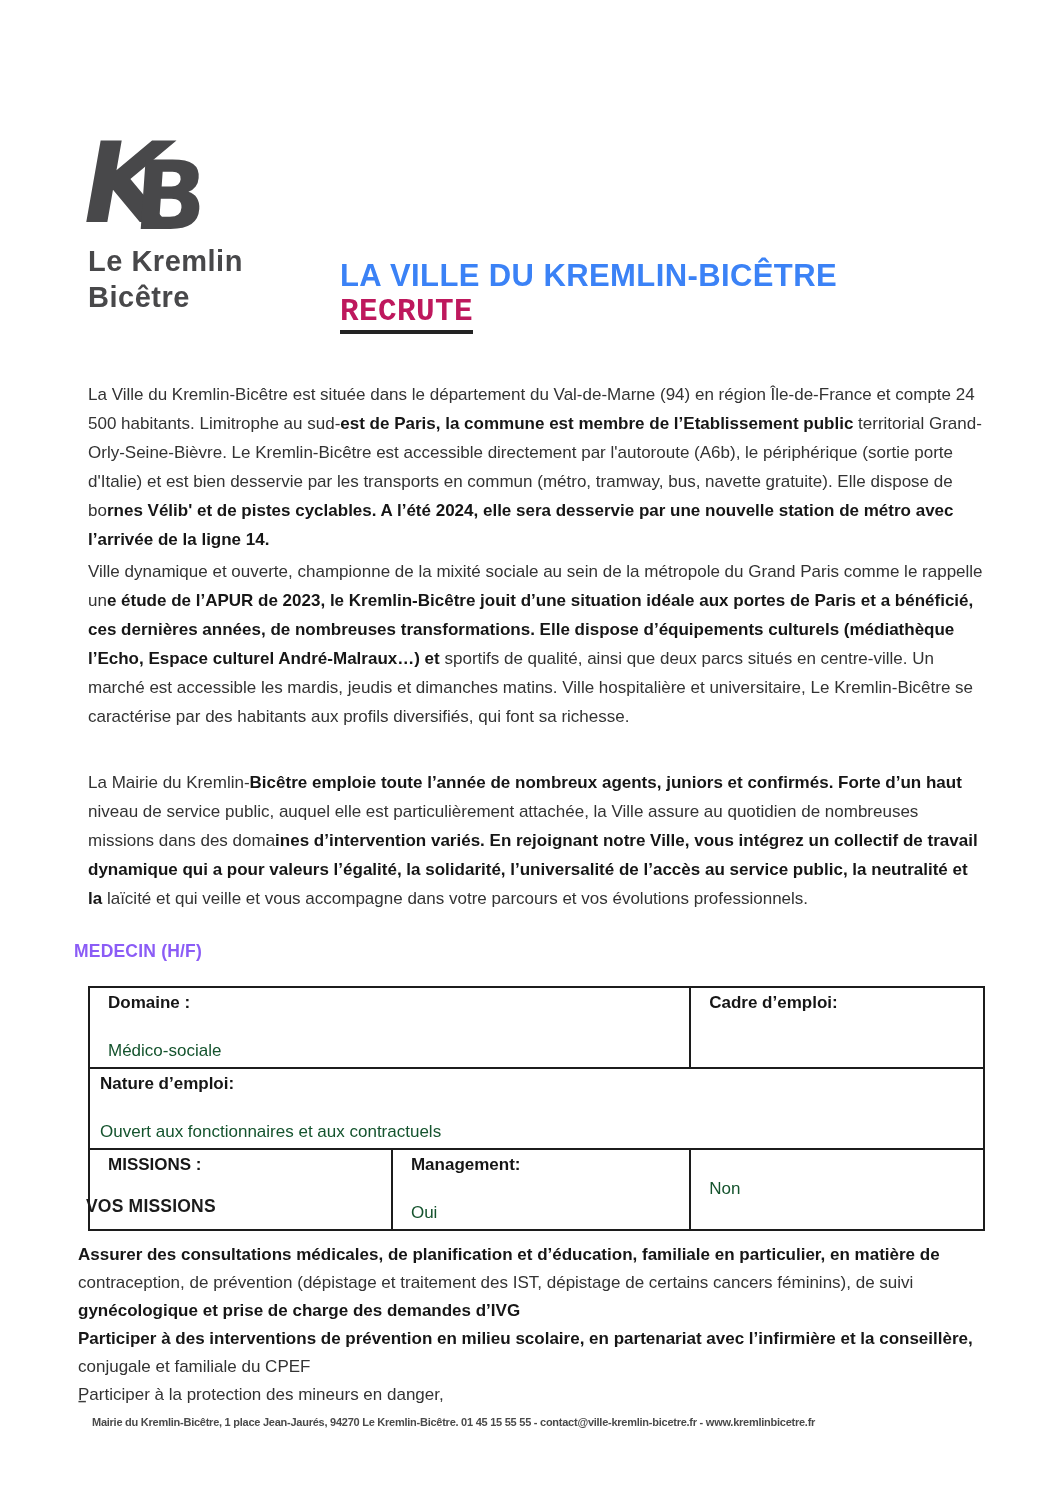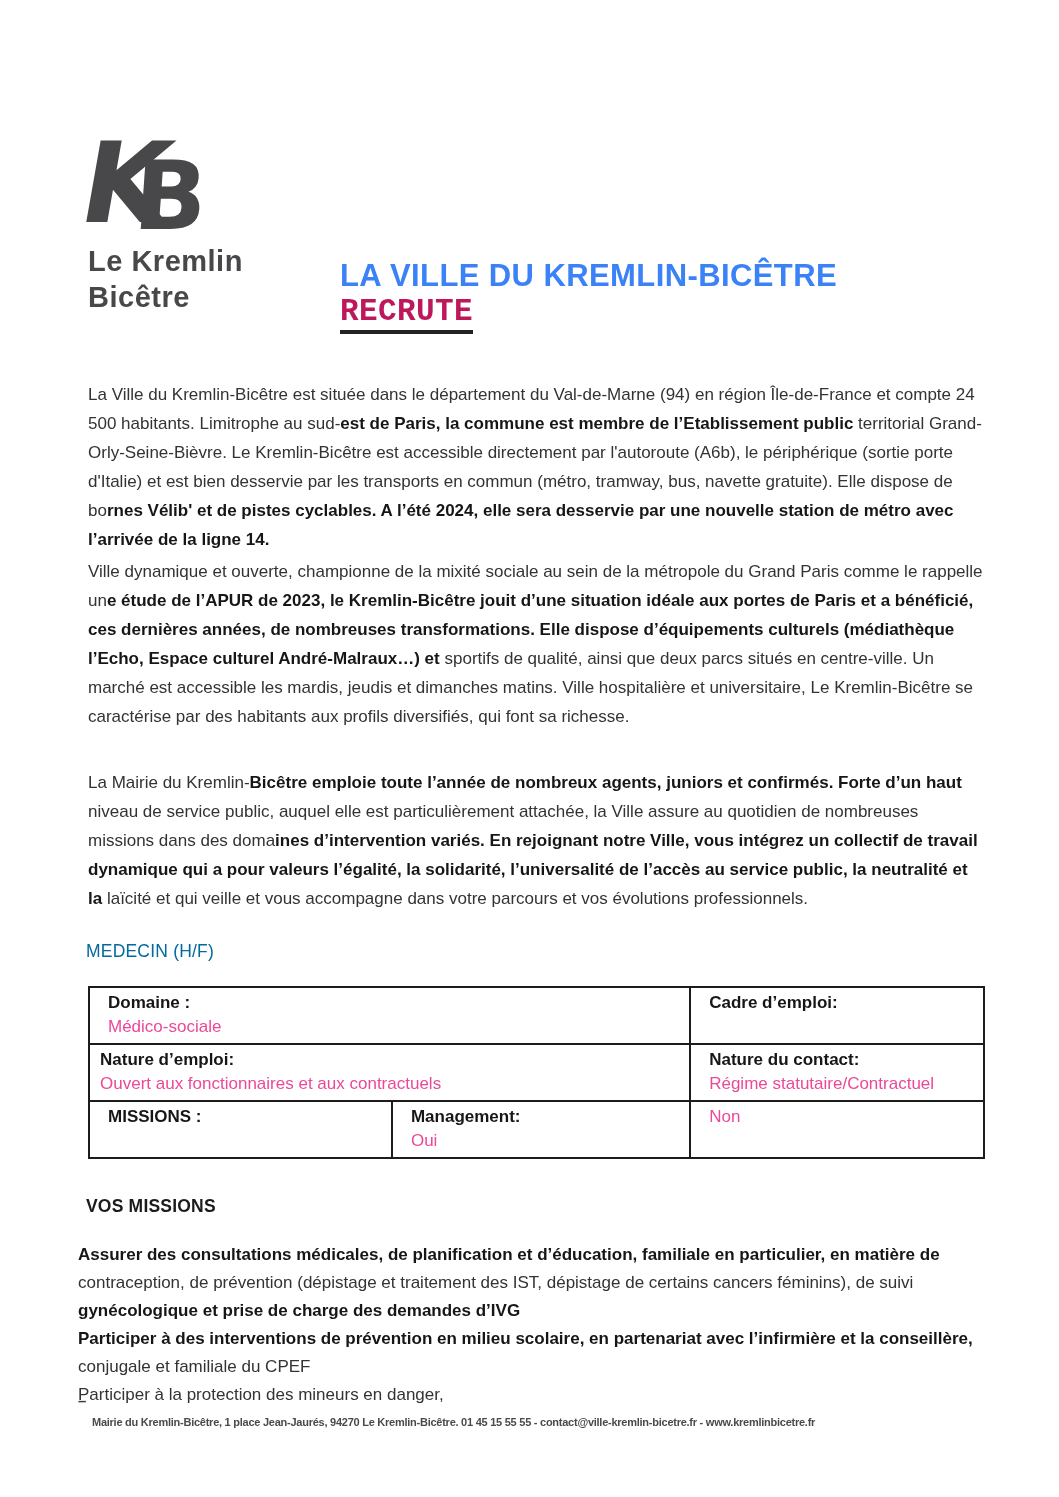--- a/index.html
+++ b/index.html
@@ -24,30 +24,30 @@
   .title-line2 { color:#be185d; display:inline-block; border-bottom:4px solid #232323; padding-bottom:1px;font-family:Liberation Mono, monospace; }
 
   
   .para { position:absolute; left:88px; width:898px; font-size:17px; line-height:29px; color:#333333; }
   .para .bold, .mission-item .bold { font-weight:bold; color:#161616; }
   #p1 { top:380px; }
   #p2 { top:557px; }
   #p3 { top:732px;margin-top:36px; }
 
   
-  .job-heading { position:absolute; left:86px; top:941px; font-size:17.5px; font-weight:normal; color:#0369a1; letter-spacing:0.2px; }
+  .job-heading { position:absolute; left:74px; top:941px; font-size:17.5px; font-weight:bold; color:#8b5cf6; letter-spacing:0.2px; }
 
   
   .job-table { position:absolute; left:88px; top:986px; width:897px; border:2px solid #1c1c1c; box-sizing:border-box; background:#ffffff; }
   .t-row { display:flex; border-top:2px solid #1c1c1c; }
   .t-row:first-child { border-top:none; }
   .t-cell { box-sizing:border-box; border-left:2px solid #1c1c1c; padding:3px 6px 4px 18px; font-size:17px; line-height:24px; }
   .t-cell:first-child { border-left:none; }
   .t-label { font-weight:bold; color:#161616; }
-  .t-value { color:#ec4899; min-height:24px; }
+  .t-value { color:#14532d; min-height:24px;margin-top:24px; }
 
   
   .missions-heading { position:absolute; left:86px; top:1196px; font-size:17.5px; font-weight:bold; color:#1b1b1b; letter-spacing:0.2px; }
   .missions-list { position:absolute; left:78px; top:1241px; width:908px; font-size:17px; line-height:28px; color:#333333; }
 
   
   .pre-footer-dash { position:absolute; left:78px; top:1392px; font-size:15px; font-weight:bold; color:#3d3d3d; }
   .footer-text {
     position:absolute; left:92px; top:1416px; width:930px;
     font-size:11px; font-weight:bold; letter-spacing:-0.25px;
@@ -89,24 +89,20 @@
         </div>
         <div class="t-cell" style="width: 32.9%;">
           <div class="t-label">Cadre d’emploi:</div>
         </div>
       </div>
       <div class="t-row">
         <div class="t-cell" style="width: 67.1%; padding-left: 10px;">
           <div class="t-label">Nature d’emploi:</div>
           <div class="t-value">Ouvert aux fonctionnaires et aux contractuels</div>
         </div>
-        <div class="t-cell" style="width: 32.9%;">
-          <div class="t-label">Nature du contact:</div>
-          <div class="t-value">Régime statutaire/Contractuel</div>
-        </div>
       </div>
       <div class="t-row">
         <div class="t-cell" style="width: 33.7%;">
           <div class="t-label">MISSIONS :</div>
           <div class="t-value"></div>
         </div>
         <div class="t-cell" style="width: 33.4%;">
           <div class="t-label">Management:</div>
           <div class="t-value">Oui</div>
         </div>

